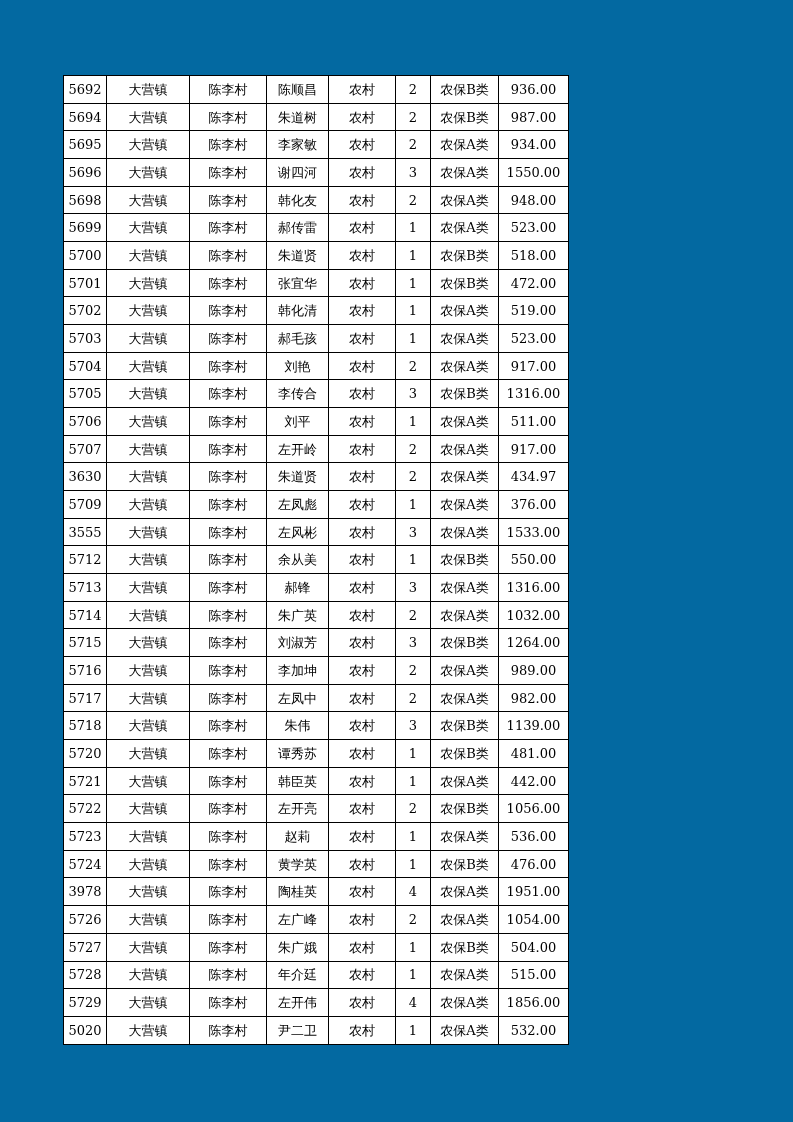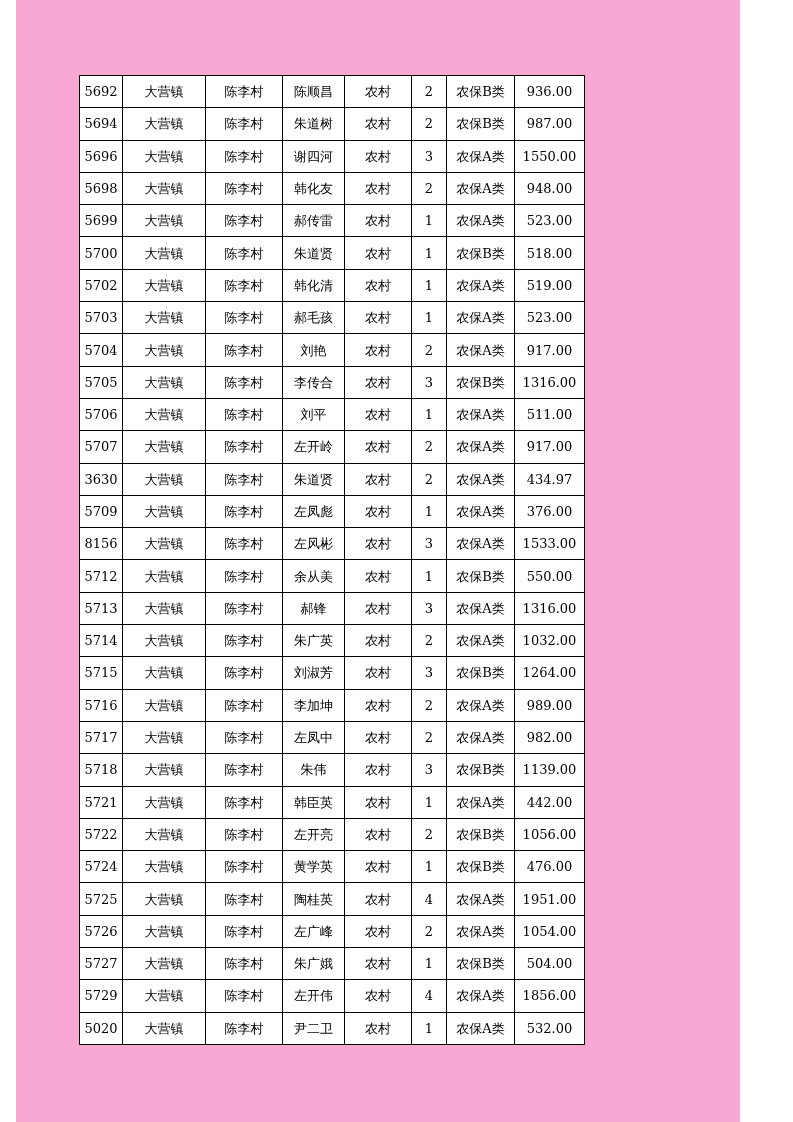--- a/index.html
+++ b/index.html
@@ -9,25 +9,25 @@
   body {
     width: 793px;
     height: 1122px;
     position: relative;
     background: #ffffff;
     font-family: "DejaVu Serif", "Liberation Serif", serif;
     color: #000000;
   }
   .page {
     position: absolute;
-    left: 16px;
+    left: 0;
     top: 0;
-    width: 724px;
+    width: 793px;
     height: 1122px;
-    background: #f9a8d4;
+    background: #0369a1;
     overflow: hidden;
   }
   table.records {
     position: absolute;
     left: 63px;
     top: 75px;
     width: 505px;
     height: 970px;
     border-collapse: collapse;
     table-layout: fixed;
@@ -78,20 +78,30 @@
           <td>5694</td>
           <td>大营镇</td>
           <td>陈李村</td>
           <td>朱道树</td>
           <td>农村</td>
           <td>2</td>
           <td>农保B类</td>
           <td>987.00</td>
         </tr>
         <tr>
+          <td>5695</td>
+          <td>大营镇</td>
+          <td>陈李村</td>
+          <td>李家敏</td>
+          <td>农村</td>
+          <td>2</td>
+          <td>农保A类</td>
+          <td>934.00</td>
+        </tr>
+        <tr>
           <td>5696</td>
           <td>大营镇</td>
           <td>陈李村</td>
           <td>谢四河</td>
           <td>农村</td>
           <td>3</td>
           <td>农保A类</td>
           <td>1550.00</td>
         </tr>
         <tr>
@@ -118,20 +128,30 @@
           <td>5700</td>
           <td>大营镇</td>
           <td>陈李村</td>
           <td>朱道贤</td>
           <td>农村</td>
           <td>1</td>
           <td>农保B类</td>
           <td>518.00</td>
         </tr>
         <tr>
+          <td>5701</td>
+          <td>大营镇</td>
+          <td>陈李村</td>
+          <td>张宜华</td>
+          <td>农村</td>
+          <td>1</td>
+          <td>农保B类</td>
+          <td>472.00</td>
+        </tr>
+        <tr>
           <td>5702</td>
           <td>大营镇</td>
           <td>陈李村</td>
           <td>韩化清</td>
           <td>农村</td>
           <td>1</td>
           <td>农保A类</td>
           <td>519.00</td>
         </tr>
         <tr>
@@ -198,21 +218,21 @@
           <td>5709</td>
           <td>大营镇</td>
           <td>陈李村</td>
           <td>左凤彪</td>
           <td>农村</td>
           <td>1</td>
           <td>农保A类</td>
           <td>376.00</td>
         </tr>
         <tr>
-          <td>8156</td>
+          <td>3555</td>
           <td>大营镇</td>
           <td>陈李村</td>
           <td>左风彬</td>
           <td>农村</td>
           <td>3</td>
           <td>农保A类</td>
           <td>1533.00</td>
         </tr>
         <tr>
           <td>5712</td>
@@ -278,51 +298,71 @@
           <td>5718</td>
           <td>大营镇</td>
           <td>陈李村</td>
           <td>朱伟</td>
           <td>农村</td>
           <td>3</td>
           <td>农保B类</td>
           <td>1139.00</td>
         </tr>
         <tr>
+          <td>5720</td>
+          <td>大营镇</td>
+          <td>陈李村</td>
+          <td>谭秀苏</td>
+          <td>农村</td>
+          <td>1</td>
+          <td>农保B类</td>
+          <td>481.00</td>
+        </tr>
+        <tr>
           <td>5721</td>
           <td>大营镇</td>
           <td>陈李村</td>
           <td>韩臣英</td>
           <td>农村</td>
           <td>1</td>
           <td>农保A类</td>
           <td>442.00</td>
         </tr>
         <tr>
           <td>5722</td>
           <td>大营镇</td>
           <td>陈李村</td>
           <td>左开亮</td>
           <td>农村</td>
           <td>2</td>
           <td>农保B类</td>
           <td>1056.00</td>
         </tr>
         <tr>
+          <td>5723</td>
+          <td>大营镇</td>
+          <td>陈李村</td>
+          <td>赵莉</td>
+          <td>农村</td>
+          <td>1</td>
+          <td>农保A类</td>
+          <td>536.00</td>
+        </tr>
+        <tr>
           <td>5724</td>
           <td>大营镇</td>
           <td>陈李村</td>
           <td>黄学英</td>
           <td>农村</td>
           <td>1</td>
           <td>农保B类</td>
           <td>476.00</td>
         </tr>
         <tr>
-          <td>5725</td>
+          <td>3978</td>
           <td>大营镇</td>
           <td>陈李村</td>
           <td>陶桂英</td>
           <td>农村</td>
           <td>4</td>
           <td>农保A类</td>
           <td>1951.00</td>
         </tr>
         <tr>
           <td>5726</td>
@@ -336,20 +376,30 @@
         </tr>
         <tr>
           <td>5727</td>
           <td>大营镇</td>
           <td>陈李村</td>
           <td>朱广娥</td>
           <td>农村</td>
           <td>1</td>
           <td>农保B类</td>
           <td>504.00</td>
+        </tr>
+        <tr>
+          <td>5728</td>
+          <td>大营镇</td>
+          <td>陈李村</td>
+          <td>年介廷</td>
+          <td>农村</td>
+          <td>1</td>
+          <td>农保A类</td>
+          <td>515.00</td>
         </tr>
         <tr>
           <td>5729</td>
           <td>大营镇</td>
           <td>陈李村</td>
           <td>左开伟</td>
           <td>农村</td>
           <td>4</td>
           <td>农保A类</td>
           <td>1856.00</td>

